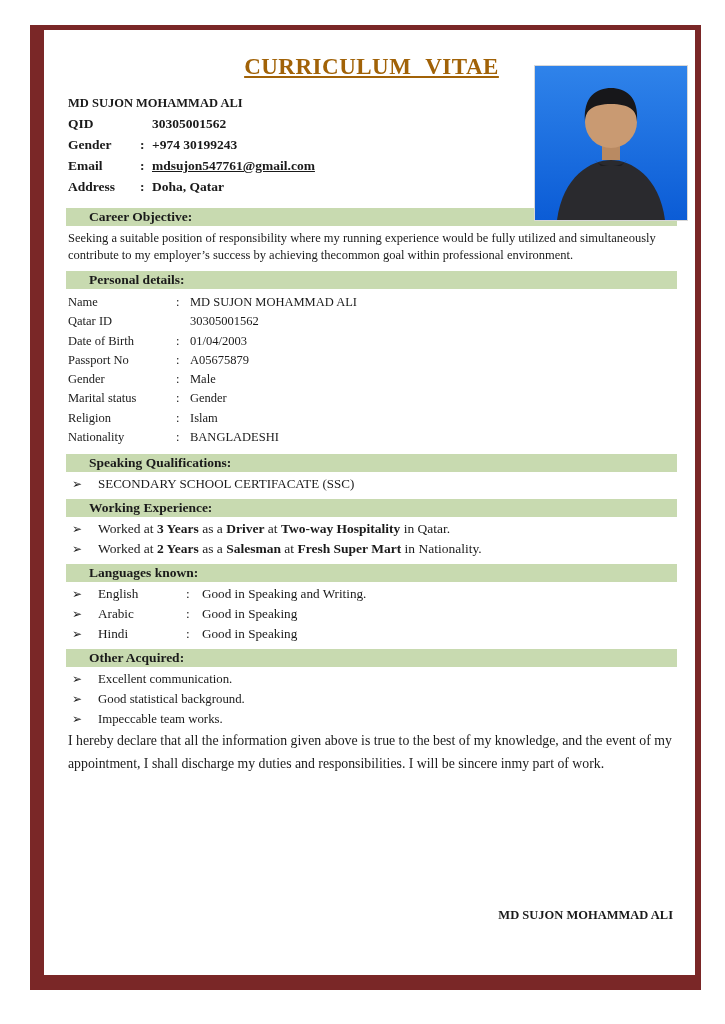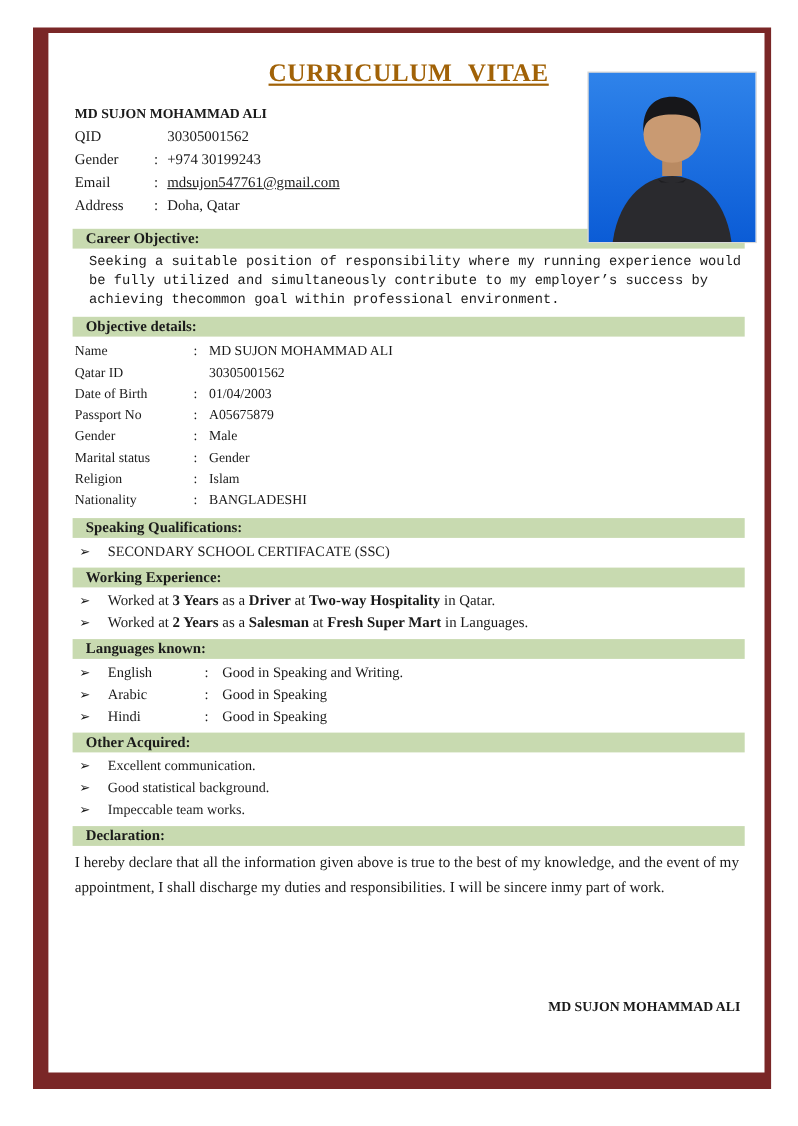--- a/index.html
+++ b/index.html
@@ -23,31 +23,31 @@
     letter-spacing:.5px;word-spacing:8px;text-decoration:underline;
     margin:6px 0 16px 0;
   }
   .photo{
     position:absolute;top:36px;right:8px;width:152px;height:154px;
     box-shadow:0 0 0 1px #d8d8d8;
   }
   .photo svg{display:block;width:100%;height:100%;}
   .contact{margin-right:175px;margin-bottom:10px;}
   .cname{font-weight:bold;font-size:12.5px;margin:0 0 3px 2px;}
-  .crow{display:flex;font-weight:normal;font-size:13.5px;line-height:1.55;margin-left:2px;}
+  .crow{display:flex;font-weight:bold;font-size:13.5px;line-height:1.55;margin-left:2px;}
   .clabel{width:72px;flex:0 0 72px;}
   .csep{width:12px;flex:0 0 12px;}
   .cvalue{}
   .email{text-decoration:underline;}
   .bar{
     background:#c8dab0;font-weight:bold;font-size:13.5px;
-    padding:1px 12px;margin:7px 0 4px 0;
+    padding:1px 23px;margin:7px 0 4px 0;
   }
   .bar:first-of-type{margin-top:4px;}
-  .para{font-size:12.5px;line-height:1.38;margin:0 2px 2px 15px;font-family:Liberation Mono, monospace;}
+  .para{font-size:12.5px;line-height:1.38;margin:0 2px 2px 2px;}
   .prow{display:flex;font-size:12.5px;line-height:1.54;margin-left:2px;}
   .plabel{width:108px;flex:0 0 108px;}
   .psep{width:14px;flex:0 0 14px;}
   .li{display:flex;align-items:baseline;margin:2px 0 2px 6px;}
   .bullet{width:26px;flex:0 0 26px;font-size:12px;}
   .li-edu{font-size:13px;}
   .li-work{font-size:13.5px;margin-top:4px;}
   .li-lang{font-size:13.2px;margin-top:4px;}
   .li-other{font-size:12.8px;margin-top:5px;}
   .llabel{width:88px;flex:0 0 88px;}
@@ -105,21 +105,21 @@
       <div class="crow">
         <span class="clabel">Address</span>
         <span class="csep">:</span>
         <span class="cvalue">Doha, Qatar</span>
       </div>
     </div>
 
     <div class="bar">Career Objective:</div>
     <div class="para">Seeking a suitable position of responsibility where my running experience would be fully utilized and simultaneously contribute to my employer’s success by achieving thecommon goal within professional environment.</div>
 
-    <div class="bar">Objective details:</div>
+    <div class="bar">Personal details:</div>
 
     <div class="prow">
       <span class="plabel">Name</span>
       <span class="psep">:</span>
       <span>MD SUJON MOHAMMAD ALI</span>
     </div>
     <div class="prow">
       <span class="plabel">Qatar ID</span>
       <span class="psep"></span>
       <span>30305001562</span>
@@ -161,21 +161,21 @@
       <span>SECONDARY SCHOOL CERTIFACATE (SSC)</span>
     </div>
 
     <div class="bar">Working Experience:</div>
     <div class="li li-work">
       <span class="bullet">➢</span>
       <span><span>Worked at </span><b>3 Years</b><span> as a </span><b>Driver</b><span> at </span><b>Two-way Hospitality</b><span> in Qatar.</span></span>
     </div>
     <div class="li li-work">
       <span class="bullet">➢</span>
-      <span><span>Worked at </span><b>2 Years</b><span> as a </span><b>Salesman</b><span> at </span><b>Fresh Super Mart</b><span> in Languages.</span></span>
+      <span><span>Worked at </span><b>2 Years</b><span> as a </span><b>Salesman</b><span> at </span><b>Fresh Super Mart</b><span> in Nationality.</span></span>
     </div>
 
     <div class="bar">Languages known:</div>
     <div class="li li-lang">
       <span class="bullet">➢</span>
       <span class="llabel">English</span>
       <span class="lsep">:</span>
       <span>Good in Speaking and Writing.</span>
     </div>
     <div class="li li-lang">
@@ -198,19 +198,18 @@
     </div>
     <div class="li li-other">
       <span class="bullet">➢</span>
       <span>Good statistical background.</span>
     </div>
     <div class="li li-other">
       <span class="bullet">➢</span>
       <span>Impeccable team works.</span>
     </div>
 
-    <div class="bar">Declaration:</div>
     <div class="declaration">I hereby declare that all the information given above is true to the best of my knowledge, and the event of my appointment, I shall discharge my duties and responsibilities. I will be sincere inmy part of work.</div>
 
     <div class="signature">MD SUJON MOHAMMAD ALI</div>
 
   </div>
 </div>
 
 </body></html>

